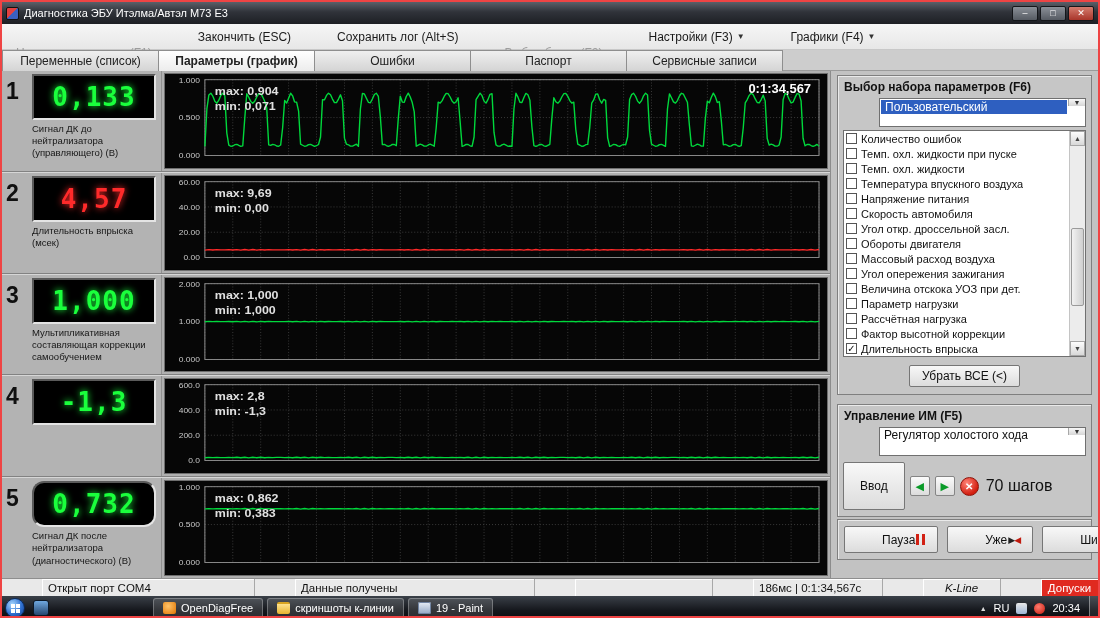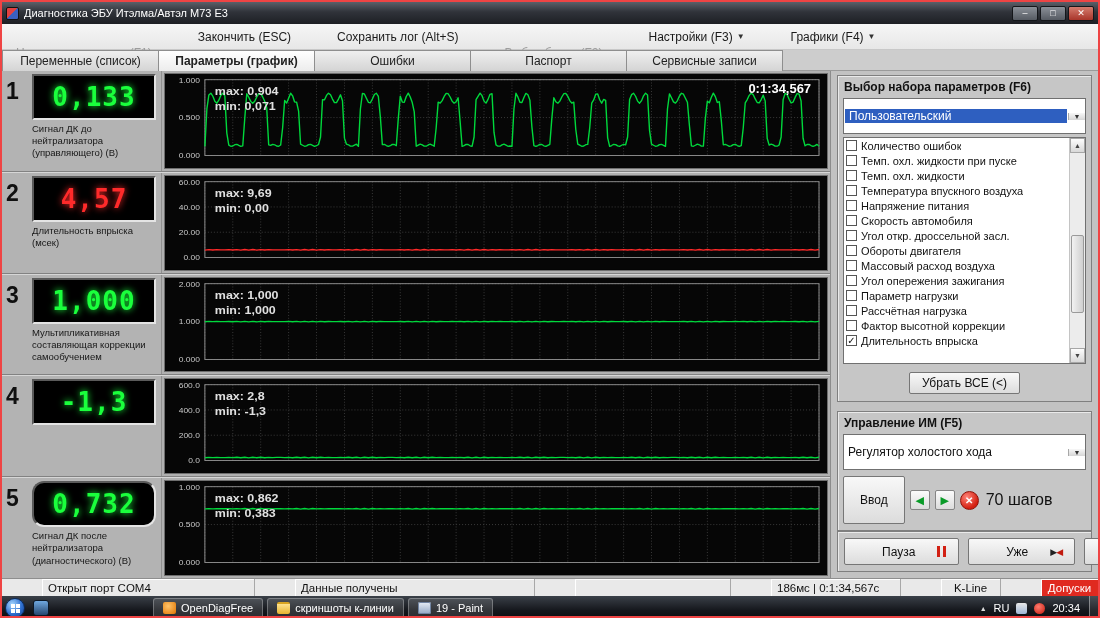--- a/index.html
+++ b/index.html
@@ -33,21 +33,21 @@
   .param-num{grid-area:1/1;font-size:23px;font-weight:bold;color:#101010;padding-top:4px;}
   .param-value{grid-area:1/2;background:#000;border:2px solid;border-color:#5a5a5a #e4e4e4 #e4e4e4 #5a5a5a;display:flex;align-items:center;justify-content:center;font-family:"DejaVu Sans Mono",monospace;font-size:26px;font-weight:bold;letter-spacing:1px;}
   .param-label{grid-area:2/2;font-size:9.5px;line-height:1.28;color:#161616;margin-top:3px;}
   .graph-wrap{flex:1;margin:2px;background:#000;border:1px solid #6e6e6e;min-width:0;}
   .graph-wrap svg{width:100%;height:100%;display:block;}
 
   
   .right{width:267px;padding:4px 6px;display:flex;flex-direction:column;background:#c2c2c2;}
   .group{border:1px solid #7f7f7f;box-shadow:inset 1px 1px 0 #eaeaea;padding:4px 5px;background:#c6c6c6;}
   .group-title{font-size:12px;font-weight:bold;color:#111;margin:0 0 4px 1px;}
-  .combo{height:36px;border:1px solid #707070;background:#fff;display:flex;align-items:center;font-size:12px;}
+  .combo{height:29px;border:1px solid #707070;background:#fff;display:flex;align-items:flex-start;font-size:12px;margin-left:36px;}
   .combo .txt{flex:1;display:flex;align-items:center;padding:0 4px;color:#111;white-space:nowrap;overflow:hidden;}
   .combo.selected .txt{background:#2e5fc0;color:#fff;margin:1px;}
   .combo .arrow{width:17px;background:linear-gradient(#f7f7f7,#d6d6d6);border-left:1px solid #a8a8a8;display:flex;align-items:center;justify-content:center;font-size:7px;color:#333;}
   .chklist{border:1px solid #707070;background:#fff;margin-top:3px;height:227px;display:flex;overflow:hidden;}
   .chk-items{flex:1;}
   .chk-item{height:15px;display:flex;align-items:center;padding-left:2px;font-size:11px;color:#111;}
   .chk-box{width:11px;height:11px;border:1px solid #555;background:#fff;margin-right:4px;font-size:10px;line-height:9px;text-align:center;color:#111;flex:none;}
   .chk-label{white-space:nowrap;overflow:hidden;}
   .scrollbar{width:16px;background:#ececec;border-left:1px solid #c4c4c4;display:flex;flex-direction:column;}
   .sb-btn{height:15px;background:linear-gradient(#fdfdfd,#d8d8d8);border:1px solid #a6a6a6;font-size:7px;line-height:13px;text-align:center;color:#444;}
@@ -57,33 +57,33 @@
   .clear-all{display:block;margin:8px auto 3px;}
   .group-im{margin-top:9px;}
   .im-row{display:flex;align-items:center;gap:5px;margin-top:6px;margin-bottom:2px;}
   .btn.enter{padding:16px 16px;}
   .arrow-btn{width:20px;height:20px;display:flex;align-items:center;justify-content:center;background:linear-gradient(#fbfbfb,#dcdcdc);border:1px solid #858585;border-radius:2px;color:#0a9b28;font-size:11px;}
   .stop-btn{width:19px;height:19px;border-radius:50%;background:radial-gradient(circle at 35% 30%,#ff8478,#d31f10 70%);border:1px solid #8f1208;color:#fff;font-size:10px;font-weight:bold;display:flex;align-items:center;justify-content:center;}
   .steps{font-size:16px;color:#111;margin-left:2px;}
   .spacer{flex:1;}
   .group-view{margin-bottom:14px;}
   .view-row{display:flex;gap:9px;justify-content:space-between;padding:2px 1px;}
-  .view-btn{flex:1;height:27px;display:flex;align-items:center;justify-content:center;gap:22px;font-size:12px;padding-left:37px;}
+  .view-btn{flex:1;height:27px;display:flex;align-items:center;justify-content:center;gap:1px;font-size:12px;padding-left:37px;}
   .pause-ico{width:9px;height:11px;border-left:3px solid #d22114;border-right:3px solid #d22114;}
   .tri{font-size:9px;letter-spacing:-1px;}
   .tri .b{color:#222;} .tri .r{color:#c01a0e;}
 
   
   .statusbar{height:18px;background:#e9e9e9;border-top:1px solid #8e8e8e;display:flex;font-size:11.5px;color:#111;}
   .status-cell{display:flex;align-items:center;padding:5px 6px;border-right:1px solid #a8a8a8;box-shadow:inset 1px 1px 0 #fff;white-space:nowrap;margin-left:40px;}
   .status-cell.c-port{width:213px;}
   .status-cell.c-data{width:240px;}
   .status-cell.filler{flex:1;}
   .status-cell.c-timing{width:130px;}
-  .status-cell.c-kline{width:60px;justify-content:center;}
+  .status-cell.c-kline{width:78px;justify-content:center;font-style:italic;}
   .status-cell.c-tol{width:57px;background:#e02a20;color:#fff;justify-content:center;border-right:none;}
 
   
   .taskbar{height:24px;background:linear-gradient(#3a4048,#15171c 60%,#0b0c0f);display:flex;align-items:center;padding:0 0 0 3px;color:#fff;}
   .start-orb{width:20px;height:20px;border-radius:50%;background:radial-gradient(circle at 35% 30%,#a6d8ff,#2f6fd0 55%,#113c85);border:1px solid #0a2a5c;position:relative;flex:none;}
   .orb-flag{position:absolute;left:5px;top:5px;width:4px;height:4px;background:#fff;box-shadow:5px 0 0 #fff,0 5px 0 #fff,5px 5px 0 #fff;}
   .quick-icon{width:16px;height:16px;margin-left:8px;border-radius:3px;background:linear-gradient(#6fa8e0,#26466e);border:1px solid #0c1826;flex:none;}
   .task-buttons{display:flex;gap:4px;margin-left:104px;}
   .task-btn{height:20px;display:flex;align-items:center;gap:5px;padding:0 9px;background:rgba(255,255,255,0.13);border:1px solid rgba(255,255,255,0.28);border-radius:3px;font-size:11px;white-space:nowrap;}
   .task-ico{width:13px;height:12px;border-radius:2px;flex:none;}
@@ -409,20 +409,24 @@
               <div class="chk-item">
                 <span class="chk-box"></span>
                 <span class="chk-label">Массовый расход воздуха</span>
               </div>
               <div class="chk-item">
                 <span class="chk-box"></span>
                 <span class="chk-label">Угол опережения зажигания</span>
               </div>
               <div class="chk-item">
                 <span class="chk-box"></span>
+                <span class="chk-label">Величина отскока УОЗ при дет.</span>
+              </div>
+              <div class="chk-item">
+                <span class="chk-box"></span>
                 <span class="chk-label">Параметр нагрузки</span>
               </div>
               <div class="chk-item">
                 <span class="chk-box"></span>
                 <span class="chk-label">Рассчётная нагрузка</span>
               </div>
               <div class="chk-item">
                 <span class="chk-box"></span>
                 <span class="chk-label">Фактор высотной коррекции</span>
               </div>

